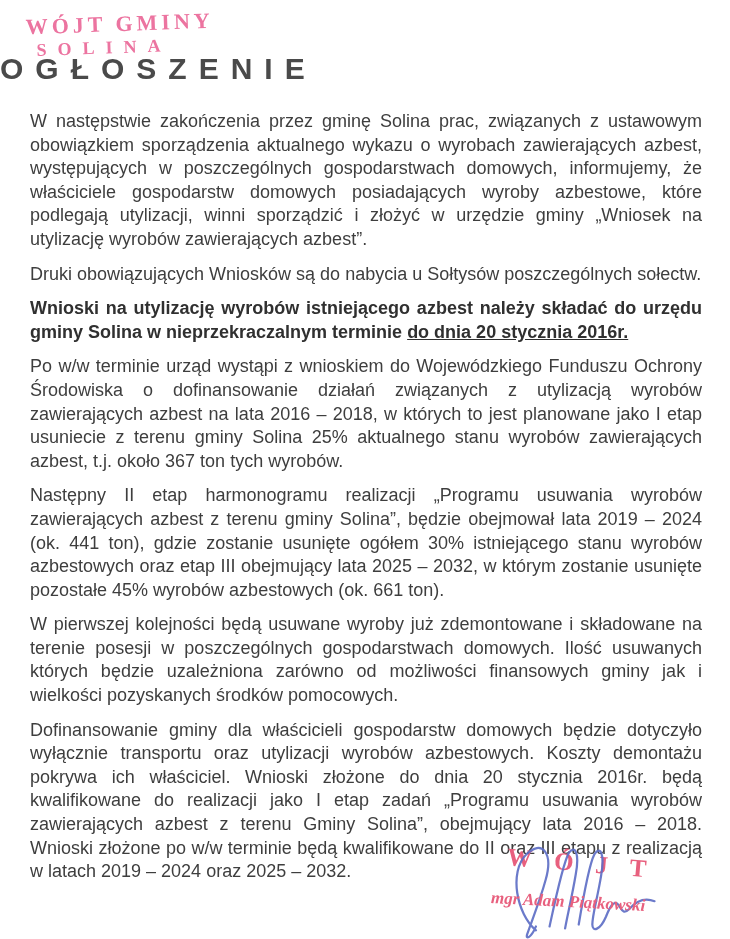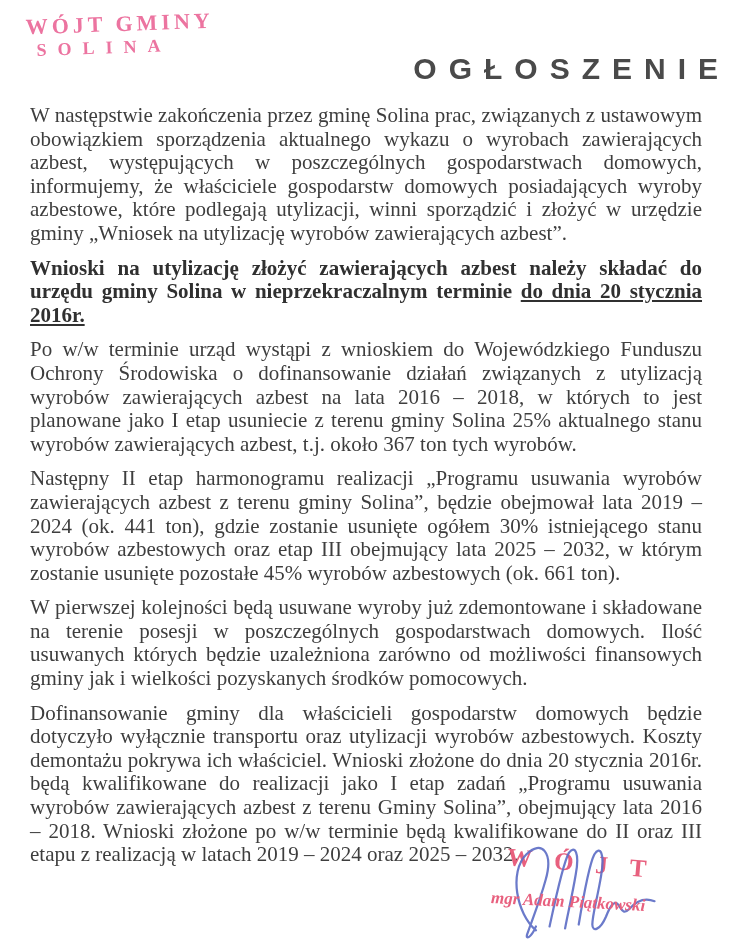--- a/index.html
+++ b/index.html
@@ -32,40 +32,39 @@
   .letterhead .lh2 {
     font-size: 18px;
     letter-spacing: 11px;
     margin-top: 2px;
     margin-left: 10px;
     white-space: nowrap;
   }
   
   .title {
     margin: 52px 0 0 0;
-    text-align: right;
+    text-align: left;
     font-size: 30px;
     font-weight: bold;
     letter-spacing: 12px;
     color: #4a4a4a;
   }
   
   .content {
     position: absolute;
     left: 30px;
     right: 28px;
     top: 104px;
   }
   .para {
-    margin: 0 0 11px 0;
-    font-size: 21px;
+    margin: 6px 0 11px 0;
+    font-size: 18px;
     line-height: 23.6px;
     text-align: justify;
     color: #3e3e3e;
-    font-family: Liberation Serif, serif;
   }
   .para.bold {
     font-weight: bold;
     color: #303030;
   }
   .underline { text-decoration: underline; }
   
   .signature {
     position: absolute;
     left: 455px;
@@ -114,21 +113,22 @@
 
   <div class="letterhead">
     <div class="lh1">WÓJT GMINY</div>
     <div class="lh2">SOLINA</div>
   </div>
 
   <h1 class="title">OGŁOSZENIE</h1>
 
   <div class="content">
     <p class="para">W następstwie zakończenia przez gminę Solina prac, związanych z ustawowym obowiązkiem sporządzenia aktualnego wykazu o wyrobach zawierających azbest, występujących w poszczególnych gospodarstwach domowych, informujemy, że właściciele gospodarstw domowych posiadających wyroby azbestowe, które podlegają utylizacji, winni sporządzić i złożyć w urzędzie gminy „Wniosek na utylizację wyrobów zawierających azbest”.</p>
-    <p class="para bold"><span>Wnioski na utylizację złożyć zawierających azbest należy składać do urzędu gminy Solina w nieprzekraczalnym terminie </span><span class="underline">do dnia 20 stycznia 2016r.</span></p>
+    <p class="para">Druki obowiązujących Wniosków są do nabycia u Sołtysów poszczególnych sołectw.</p>
+    <p class="para bold"><span>Wnioski na utylizację wyrobów istniejącego azbest należy składać do urzędu gminy Solina w nieprzekraczalnym terminie </span><span class="underline">do dnia 20 stycznia 2016r.</span></p>
     <p class="para">Po w/w terminie urząd wystąpi z wnioskiem do Wojewódzkiego Funduszu Ochrony Środowiska o dofinansowanie działań związanych z utylizacją wyrobów zawierających azbest na lata 2016 – 2018, w których to jest planowane jako I etap usuniecie z terenu gminy Solina 25% aktualnego stanu wyrobów zawierających azbest, t.j. około 367 ton tych wyrobów.</p>
     <p class="para">Następny II etap harmonogramu realizacji „Programu usuwania wyrobów zawierających azbest z terenu gminy Solina”, będzie obejmował lata 2019 – 2024 (ok. 441 ton), gdzie zostanie usunięte ogółem 30% istniejącego stanu wyrobów azbestowych oraz etap III obejmujący lata 2025 – 2032, w którym zostanie usunięte pozostałe 45% wyrobów azbestowych (ok. 661 ton).</p>
     <p class="para">W pierwszej kolejności będą usuwane wyroby już zdemontowane i składowane na terenie posesji w poszczególnych gospodarstwach domowych. Ilość usuwanych których będzie uzależniona zarówno od możliwości finansowych gminy jak i wielkości pozyskanych środków pomocowych.</p>
     <p class="para">Dofinansowanie gminy dla właścicieli gospodarstw domowych będzie dotyczyło wyłącznie transportu oraz utylizacji wyrobów azbestowych. Koszty demontażu pokrywa ich właściciel. Wnioski złożone do dnia 20 stycznia 2016r. będą kwalifikowane do realizacji jako I etap zadań „Programu usuwania wyrobów zawierających azbest z terenu Gminy Solina”, obejmujący lata 2016 – 2018. Wnioski złożone po w/w terminie będą kwalifikowane do II oraz III etapu z realizacją w latach 2019 – 2024 oraz 2025 – 2032.</p>
   </div>
 
   <div class="signature">
     <div class="sig-stamp">WÓJT</div>
     <svg class="sig-ink" viewBox="0 0 180 100" xmlns="http://www.w3.org/2000/svg">
       <path d="M38,92 C18,75 10,32 28,14 C44,-2 56,12 48,40 C42,62 33,84 29,96 C27,102 33,100 38,88

